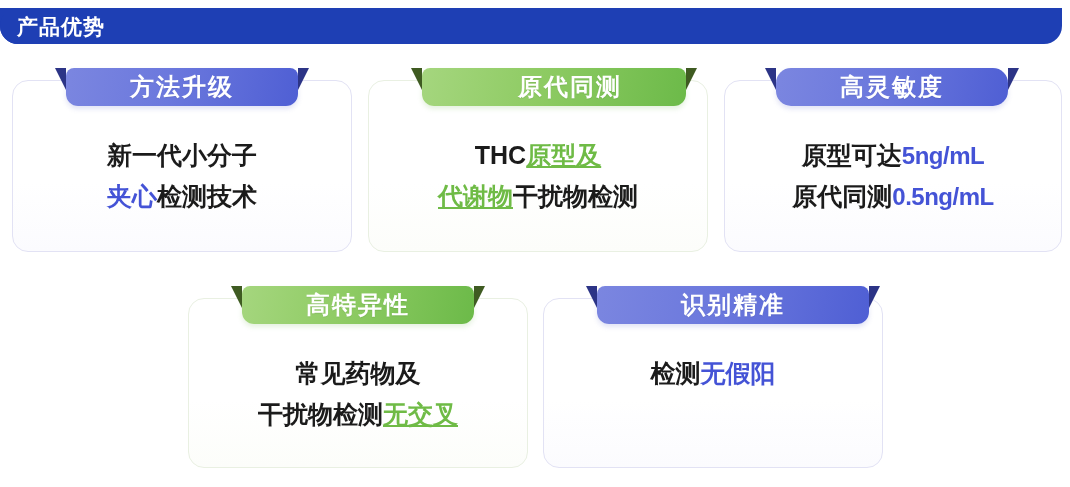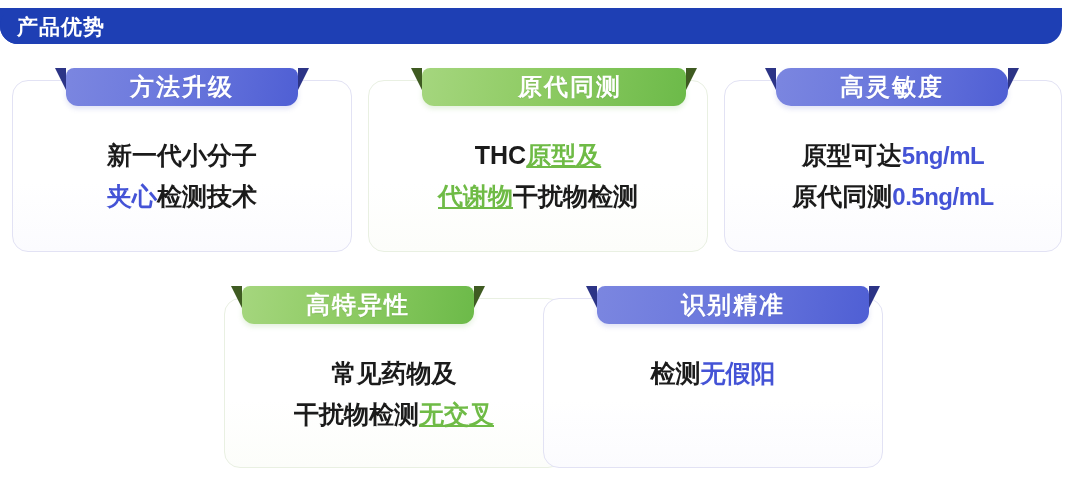--- a/index.html
+++ b/index.html
@@ -142,21 +142,21 @@
 
   
   #card-1 { left: 12px;  top: 80px;  width: 340px; height: 172px; }
   #ribbon-1 { left: 66px;  top: 68px;  width: 232px; }
   #card-2 { left: 368px; top: 80px;  width: 340px; height: 172px; }
   #ribbon-2 { left: 422px; top: 68px;  width: 232px; padding-left: 32px; }
   #card-3 { left: 724px; top: 80px;  width: 338px; height: 172px; }
   #ribbon-3 { left: 776px; top: 68px;  width: 232px; border-radius: 15px; }
 
   
-  #card-4 { left: 188px; top: 298px; width: 340px; height: 170px; margin-left: 36px; }
+  #card-4 { left: 188px; top: 298px; width: 340px; height: 170px; }
   #ribbon-4 { left: 242px; top: 286px; width: 232px; justify-content: center; }
   #card-5 { left: 543px; top: 298px; width: 340px; height: 170px; }
   #ribbon-5 { left: 597px; top: 286px; width: 272px; }
 </style>
 </head>
 <body>
 
 <div class="banner">
   <div class="banner-left-round"></div>
   <div class="banner-title">产品优势</div>

